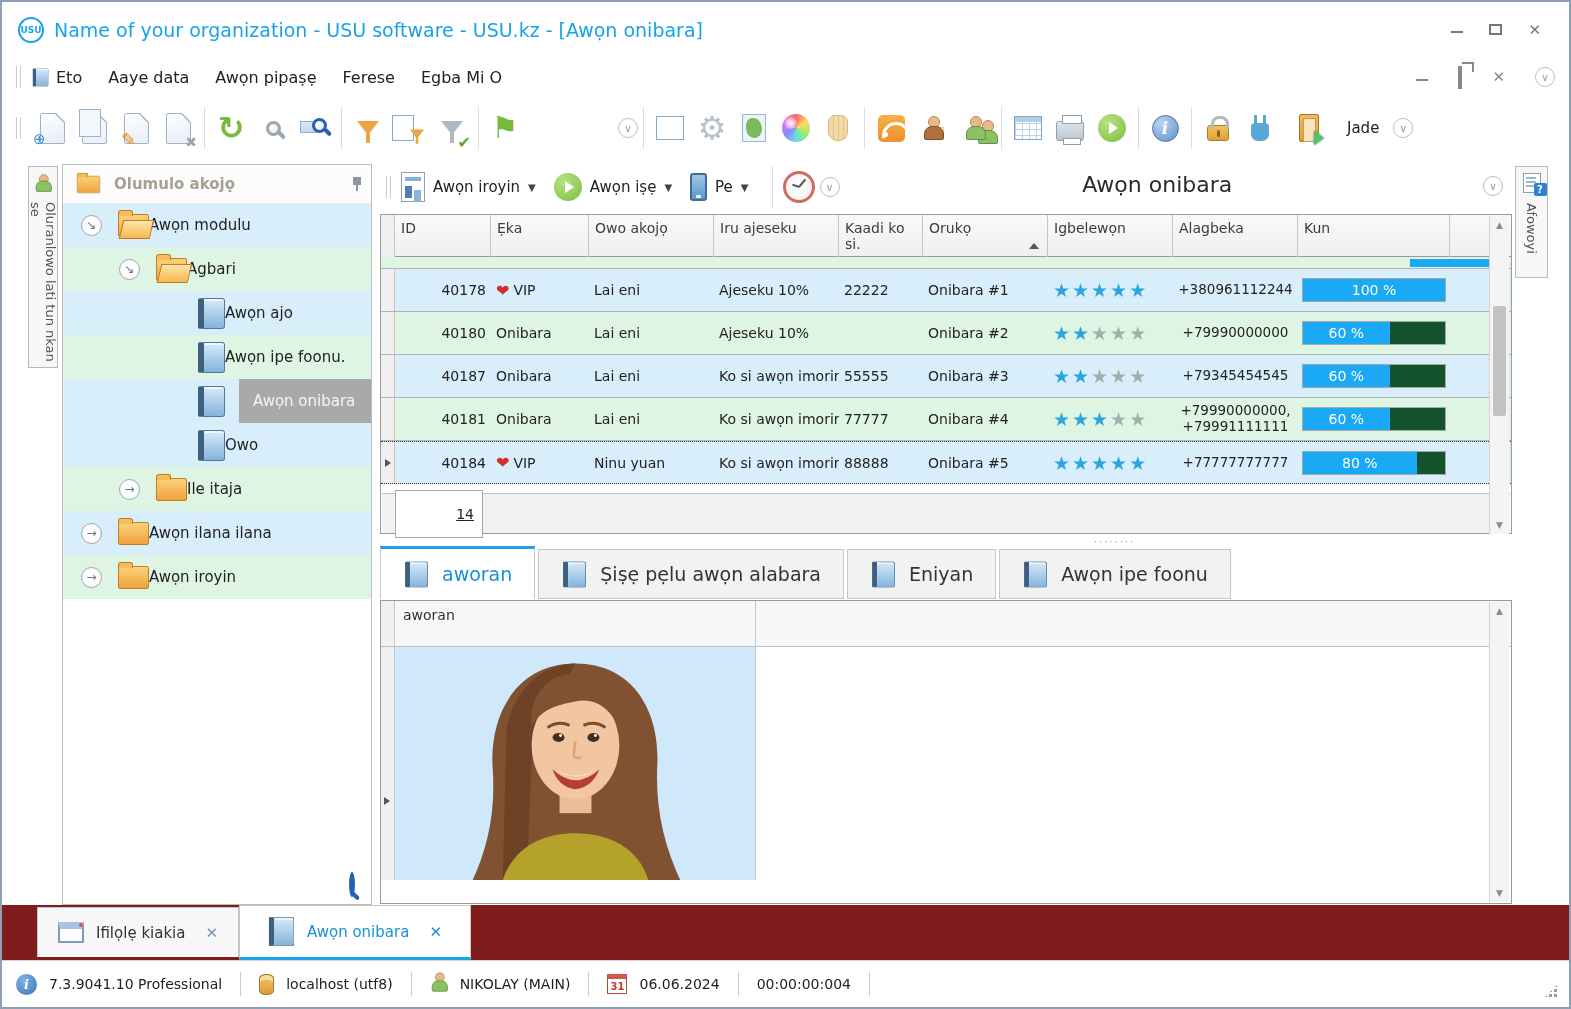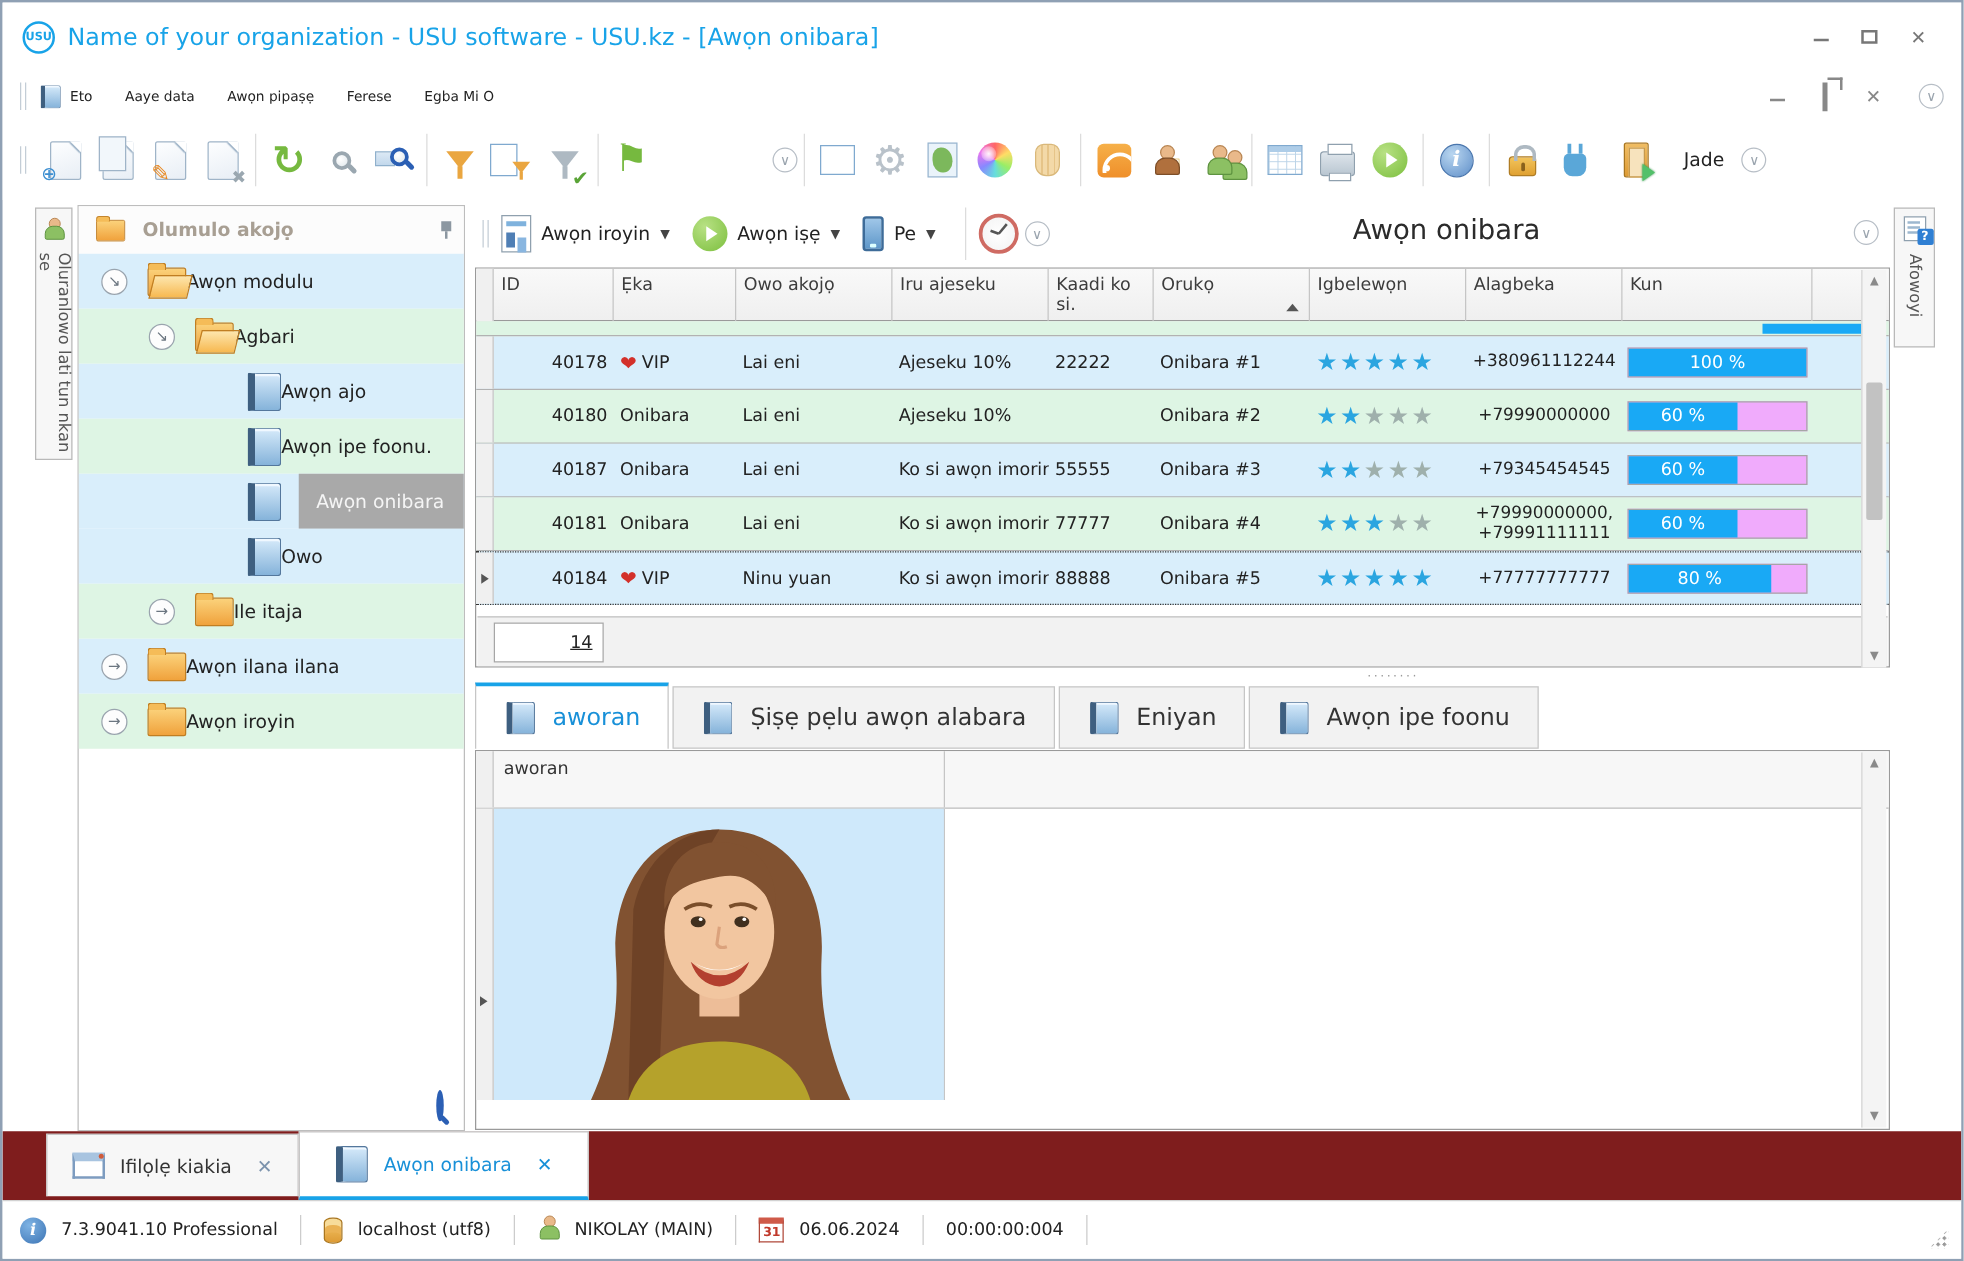--- a/index.html
+++ b/index.html
@@ -12,21 +12,21 @@
   .title-text { color:#18a3e8; font-size:19px; }
   .win-controls { margin-left:auto; display:flex; gap:26px; color:#777; font-size:15px; padding-right:12px; }
   .win-controls span { cursor:default; }
   .maxglyph { display:inline-block; width:13px; height:11px; border:2px solid #777; }
   .minglyph { display:inline-block; width:12px; height:2px; background:#777; margin-bottom:2px; }
 
   
   .menubar { position:absolute; left:0; top:56px; right:0; height:38px; display:flex; align-items:center; padding-left:14px; background:#fff; }
   .grip { width:5px; height:22px; border-left:1px solid #c3cdd6; border-right:1px solid #c3cdd6; margin-right:10px; }
   .menu-book { margin-right:14px; }
-  .menu-item { font-size:11px; color:#222; margin-right:26px; cursor:default; }
+  .menu-item { font-size:16px; color:#222; margin-right:26px; cursor:default; }
   .mdi-controls { margin-left:auto; display:flex; align-items:center; gap:30px; padding-right:14px; color:#888; }
   .restoreglyph { position:relative; width:12px; height:10px; border:2px solid #888; }
   .restoreglyph::before { content:''; position:absolute; left:2px; top:-6px; width:10px; height:8px; border:2px solid #888; border-bottom:none; border-left:none; }
 
   
   .chev-circle { width:20px; height:20px; border:1px solid #b7bec6; border-radius:50%; color:#9aa4ae; font-size:11px; display:inline-flex; align-items:center; justify-content:center; }
 
   
   .tbtn { width:42px; height:46px; display:inline-flex; align-items:center; justify-content:center; position:relative; }
   .page { position:relative; width:25px; height:31px; background:linear-gradient(160deg,#fdfeff,#e8eef5); border:1px solid #9fb4c8; border-radius:2px; }
@@ -130,26 +130,26 @@
   .grow { height:43px; border-bottom:1px solid #b2b2b2; font-size:14px; color:#222; }
   .grow.blue { background:#d9eefb; } .grow.green { background:#def5e4; }
   .grow > div { display:flex; align-items:center; padding:0 5px; overflow:hidden; white-space:nowrap; }
   .grow .gutter { background:#f0f0f0; border-right:1px solid #c5c5c5; padding:0; justify-content:center; }
   .cell-id { justify-content:flex-end; }
   .heart { color:#d3302a; margin-right:4px; font-size:16px; }
   .stars .full { color:#2aa5e0; font-size:19px; letter-spacing:2px; }
   .stars .empty { color:#9fb0ac; font-size:19px; letter-spacing:2px; }
   .phones { display:flex; flex-direction:column; line-height:1.15; font-size:13.5px; justify-content:center; }
   .kun-cell { padding:3px 4px !important; }
-  .kun-track { position:relative; width:100%; height:24px; background:#f0abfc; border:1px solid #a6a6a6; }
+  .kun-track { position:relative; width:100%; height:24px; background:#14532d; border:1px solid #a6a6a6; }
   .kun-fill { position:absolute; left:0; top:0; bottom:0; background:#19a9f5; display:flex; align-items:center; justify-content:center; color:#fff; font-size:14px; white-space:nowrap; }
   .grow.selected { border-top:1px dotted #333; border-bottom:1px dotted #333; }
   .rowmark { width:0; height:0; border-left:6px solid #555; border-top:4px solid transparent; border-bottom:4px solid transparent; }
   .grid-footer { position:absolute; left:1px; right:1px; bottom:0; height:40px; background:#f2f2f2; border-top:1px solid #c0c0c0; display:flex; align-items:center; }
-  .count-box { width:88px; height:32px; background:#fff; border:1px solid #a6a6a6; margin-left:13px; display:flex; align-items:center; justify-content:flex-end; padding-right:8px; font-size:14px; color:#222;text-decoration:underline; }
+  .count-box { width:88px; height:48px; background:#fff; border:1px solid #a6a6a6; margin-left:13px; display:flex; align-items:center; justify-content:flex-end; padding-right:8px; font-size:14px; color:#222;text-decoration:underline; }
   .vscroll { position:absolute; top:0; bottom:0; width:20px; background:#f4f4f4; border-left:1px solid #d4d4d4; }
   .vscroll .arr { position:absolute; left:0; right:0; height:18px; color:#8a8a8a; font-size:9px; display:flex; align-items:center; justify-content:center; }
   .vscroll .arr.up { top:0; } .vscroll .arr.down { bottom:0; }
   .vscroll .thumb { position:absolute; left:3px; right:3px; background:#c2c2c2; border-radius:2px; }
   .grid-scroll { right:2px; top:1px; height:318px; }
 
   
   .split-dots { position:absolute; top:376px; left:63%; color:#999; font-size:10px; letter-spacing:2px; }
   .tabstrip { position:absolute; left:0; top:386px; right:0; height:53px; display:flex; align-items:flex-end; }
   .dtab { height:50px; display:flex; align-items:center; gap:12px; padding:0 22px; font-size:19px; border:1px solid #c6c6c6; background:#f2f2f2; color:#333; margin-right:3px; }

